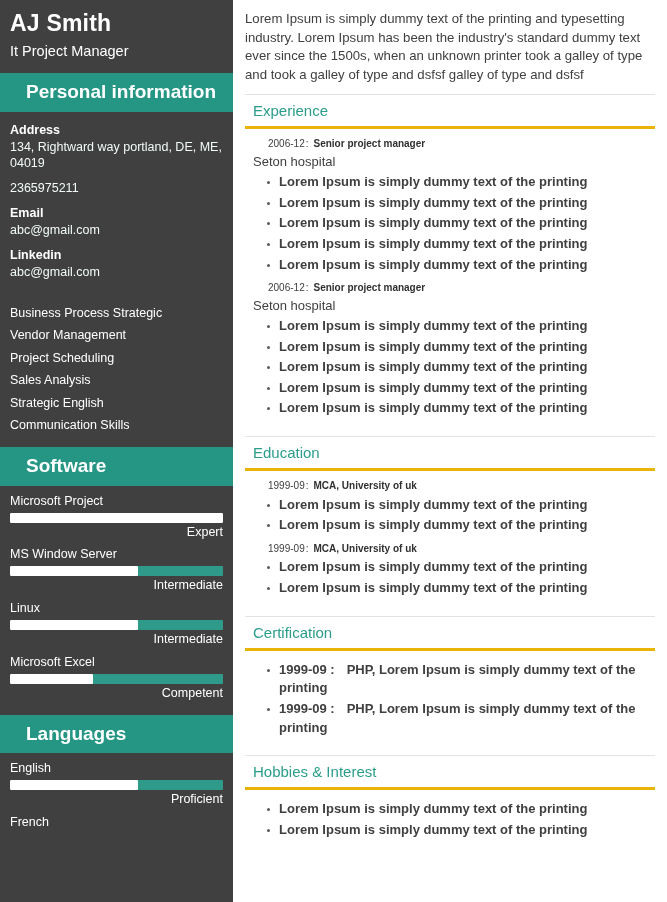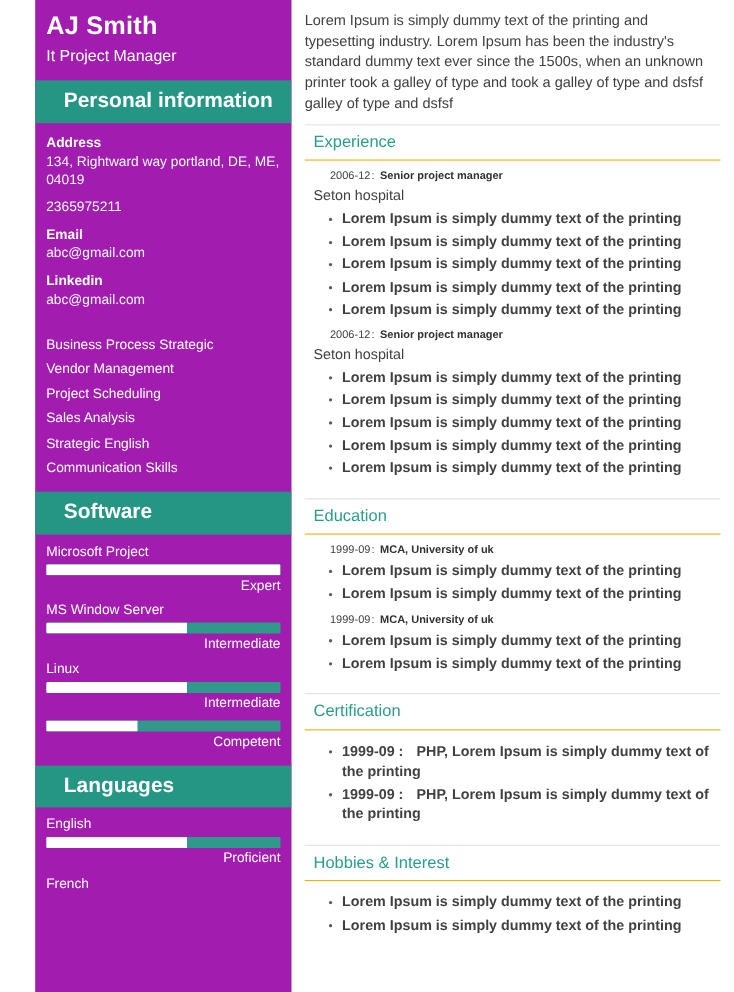--- a/index.html
+++ b/index.html
@@ -13,25 +13,24 @@
     display: flex;
     width: 667px;
     height: 902px;
     align-items: stretch;
   }
 
   
   .sidebar {
     width: 233px;
     flex: 0 0 233px;
-    background: #a21caf;
+    background: #404040;
     color: #ffffff;
     overflow: hidden;
     position: relative;
-    margin-left: 32px;
   }
   .sb-identity { padding: 10px 10px 12px 10px; }
   .sb-name {
     font-size: 23px;
     font-weight: bold;
     line-height: 1.15;
     letter-spacing: .2px;
     color: #ffffff;
   }
   .sb-role {
@@ -112,21 +111,21 @@
   .summary {
     font-size: 13.2px;
     line-height: 1.42;
     color: #404040;
     padding: 2px 0 9px 0;
   }
 
   .section { margin-bottom: 2px; }
   .sec-head {
     border-top: 1px solid #e2e2e2;
-    border-bottom: 1px solid #eab308;
+    border-bottom: 3px solid #eab308;
     padding: 7px 0 7px 8px;
     font-size: 15px;
     color: #2a9d8a;
     line-height: 1.15;
   }
   .sec-body { padding: 8px 0 9px 0; }
 
   .entry { margin-bottom: 2px; }
   .entry-head {
     font-size: 10px;
@@ -234,20 +233,21 @@
             <div class="meter-level">Intermediate</div>
           </div>
           <div class="meter">
             <div class="meter-name">Linux</div>
             <div class="meter-track">
               <div class="meter-fill" style="width: 60%;"></div>
             </div>
             <div class="meter-level">Intermediate</div>
           </div>
           <div class="meter">
+            <div class="meter-name">Microsoft Excel</div>
             <div class="meter-track">
               <div class="meter-fill" style="width: 39%;"></div>
             </div>
             <div class="meter-level">Competent</div>
           </div>
         </div>
     </div>
 
     <div class="sb-bar">Languages</div>
     <div class="meter-wrap">

